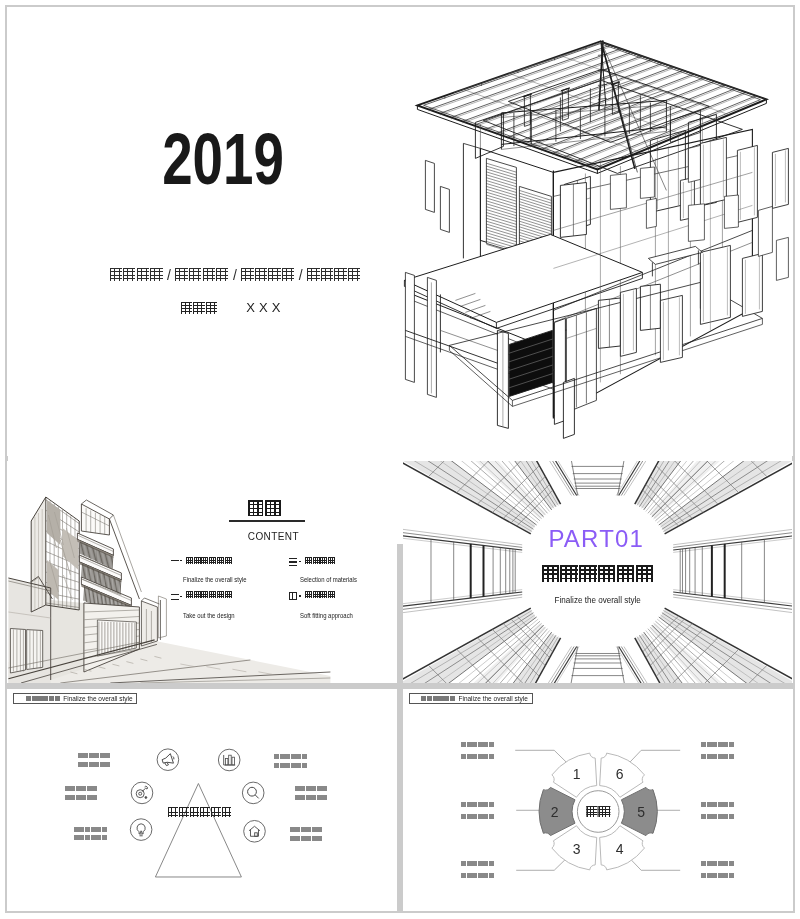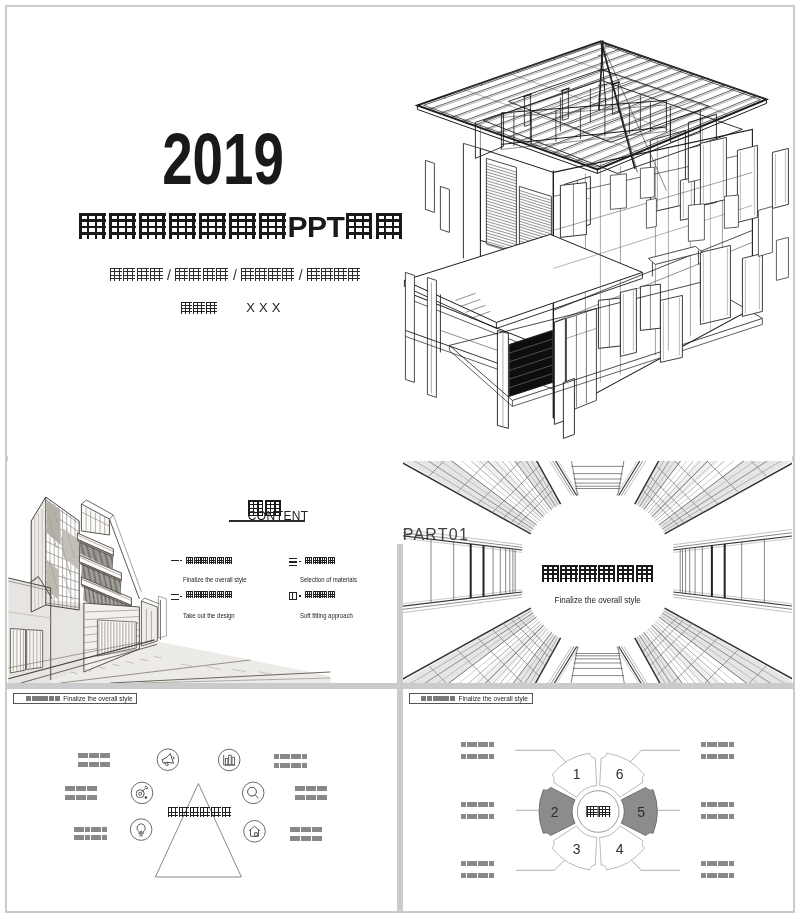--- a/index.html
+++ b/index.html
@@ -336,21 +336,20 @@
 
 <line x1="444.4" y1="95.4" x2="444.4" y2="98.4" stroke="#333" stroke-width="0.6" stroke-opacity="1.0"></line>
 <line x1="481.1" y1="82.6" x2="481.1" y2="85.6" stroke="#333" stroke-width="0.6" stroke-opacity="1.0"></line>
 <line x1="517.6" y1="69.8" x2="517.6" y2="72.8" stroke="#333" stroke-width="0.6" stroke-opacity="1.0"></line>
 <line x1="554.2" y1="57.0" x2="554.2" y2="60.0" stroke="#333" stroke-width="0.6" stroke-opacity="1.0"></line>
 <line x1="585.4" y1="46.1" x2="585.4" y2="49.1" stroke="#333" stroke-width="0.6" stroke-opacity="1.0"></line>
     </svg>
 
 <div class="abs" style="left:92.7px;top:115.8px;width:246px;text-align:center;font-size:72px;font-weight:bold;color:#191919;transform:scaleX(.76);line-height:1">2019</div>
 
-<div class="abs wide" style="left:69.9px;top:204.2px;font-size:30px;font-weight:bold;color:#191919;white-space:nowrap;line-height:1"><i class="hz"></i><i class="hz"></i><i class="hz"></i><i class="hz"></i><i class="hz"></i><i class="hz"></i><i class="hz"></i><span style="letter-spacing:-.5px">PPT</span><i class="hz"></i><i class="hz"></i></div>
 
 <div class="abs" style="left:101.3px;top:260.1px;font-size:14px;color:#2e2e2e;white-space:nowrap;line-height:1"><i class="hz lite"></i><i class="hz lite"></i><i class="hz lite"></i><i class="hz lite"></i> / <i class="hz lite"></i><i class="hz lite"></i><i class="hz lite"></i><i class="hz lite"></i> / <i class="hz lite"></i><i class="hz lite"></i><i class="hz lite"></i><i class="hz lite"></i> / <i class="hz lite"></i><i class="hz lite"></i><i class="hz lite"></i><i class="hz lite"></i></div>
 
 <div class="abs" style="left:172.4px;top:293.9px;font-size:13px;color:#222;white-space:nowrap;line-height:1;letter-spacing:1.5px"><i class="hz lite"></i><i class="hz lite"></i><i class="hz lite"></i><span style="display:inline-block;width:2.2em"></span><span style="letter-spacing:4px">XXX</span></div>
 </div>
 
 <div class="slide" style="left:7.6px;top:461px;width:389.6px;height:222px">
 <svg width="389.6" height="222" viewBox="7.6 461 389.6 222">
 <polygon points="8.0,662.0 150.0,640.0 330.0,676.0 330.0,683.0 8.0,683.0" fill="#edebe7" stroke="none" stroke-width="0"></polygon>
 
@@ -594,21 +593,21 @@
 <line x1="180.0" y1="664.0" x2="194.0" y2="666.6" stroke="#a59f97" stroke-width="0.5" stroke-opacity="1.0"></line>
 <line x1="206.0" y1="666.6" x2="220.0" y2="669.2" stroke="#a59f97" stroke-width="0.5" stroke-opacity="1.0"></line>
 <line x1="232.0" y1="669.2" x2="246.0" y2="671.8" stroke="#a59f97" stroke-width="0.5" stroke-opacity="1.0"></line>
 <line x1="258.0" y1="671.8" x2="272.0" y2="674.4" stroke="#a59f97" stroke-width="0.5" stroke-opacity="1.0"></line>
     </svg>
 
 <div class="abs" style="left:239.2px;top:38.2px;font-size:18px;font-weight:bold;color:#191919;line-height:1"><i class="hz"></i><i class="hz"></i></div>
 
 <div class="abs" style="left:221.2px;top:59.3px;width:76.2px;height:1.3px;background:#2a2a2a"></div>
 
-<div class="abs" style="left:240.2px;top:49px;font-size:12px;color:#222;letter-spacing:.4px;line-height:1">CONTENT</div>
+<div class="abs" style="left:240.2px;top:71px;font-size:10px;color:#222;letter-spacing:.4px;line-height:1">CONTENT</div>
 
 <div class="abs" style="left:163px;top:99.1px;width:8px;height:1.4px;background:#222"></div>
 <div class="abs" style="left:172.9px;top:98.7px;width:1.6px;height:1.6px;background:#222"></div>
 
 <div class="abs" style="left:163px;top:132.5px;width:8px;height:6px;background:repeating-linear-gradient(to bottom,#222 0 1.4px,transparent 1.4px 4.6px)"></div>
 <div class="abs" style="left:172.9px;top:134.8px;width:1.6px;height:1.6px;background:#222"></div>
 
 <div class="abs" style="left:281.9px;top:96.5px;width:8px;height:8px;background:repeating-linear-gradient(to bottom,#222 0 1.3px,transparent 1.3px 3.35px)"></div>
 <div class="abs" style="left:291.8px;top:99.8px;width:1.6px;height:1.6px;background:#222"></div>
 
@@ -838,21 +837,21 @@
 <line x1="623.7" y1="466.4" x2="571.3" y2="466.4" stroke="#555" stroke-width="0.7" stroke-opacity="1.0"></line>
 <line x1="625.5" y1="456.8" x2="569.5" y2="456.8" stroke="#222" stroke-width="2.0" stroke-opacity="1.0"></line>
 <line x1="627.8" y1="444.0" x2="567.2" y2="444.0" stroke="#222" stroke-width="2.0" stroke-opacity="1.0"></line>
 <line x1="630.8" y1="427.0" x2="564.2" y2="427.0" stroke="#555" stroke-width="0.7" stroke-opacity="1.0"></line>
 <line x1="634.9" y1="404.3" x2="560.1" y2="404.3" stroke="#555" stroke-width="0.7" stroke-opacity="1.0"></line>
 <line x1="640.3" y1="374.3" x2="554.7" y2="374.3" stroke="#555" stroke-width="0.7" stroke-opacity="1.0"></line>
 
 <circle cx="597.5" cy="571.0" r="75.5" fill="#fff"></circle>
     </svg>
 
-<div class="abs" style="left:0;top:66.2px;width:387px;text-align:left;font-size:16px;color:#404040;letter-spacing:1.2px;line-height:1">PART01</div>
+<div class="abs" style="left:0;top:66.2px;width:387px;text-align:center;font-size:24px;color:#8b5cf6;letter-spacing:1.2px;line-height:1">PART01</div>
 
 <div class="abs" style="left:0;top:103.5px;width:389.2px;text-align:center;font-size:19.5px;color:#191919;font-weight:bold;line-height:1"><i class="hz"></i><i class="hz"></i><i class="hz"></i><i class="hz"></i><i class="hz"></i><i class="hz"></i></div>
 
 <div class="abs" style="left:0;top:134.2px;width:389.2px;text-align:center;font-size:9.5px;color:#222;line-height:1"><span style="display:inline-block;transform:scaleX(.85)">Finalize the overall style</span></div>
 </div>
 
 <div class="slide" style="left:7.6px;top:689px;width:389.6px;height:221.4px">
 <svg width="389.6" height="221.4" viewBox="7.6 689 389.6 221.4">
 <polygon points="198,783.5 241,877 155,877" fill="#fff" stroke="#7a7a7a" stroke-width="0.9"></polygon>
 

